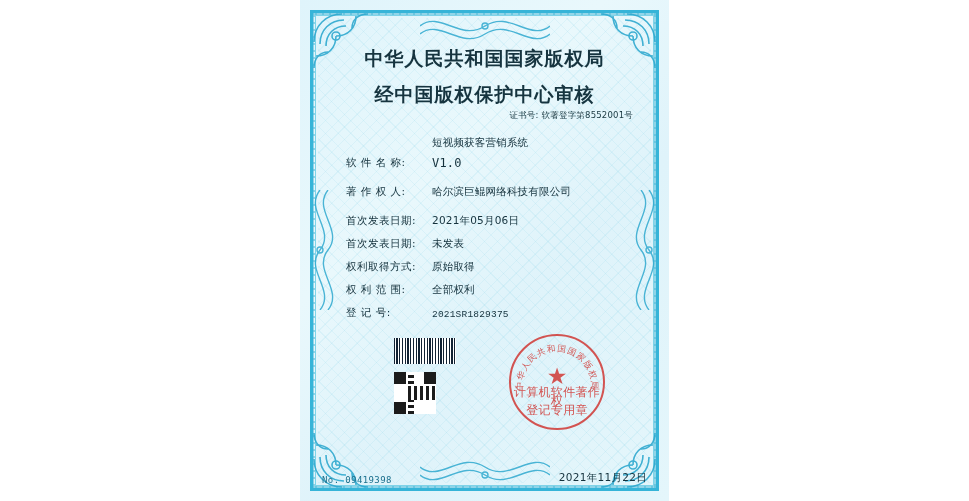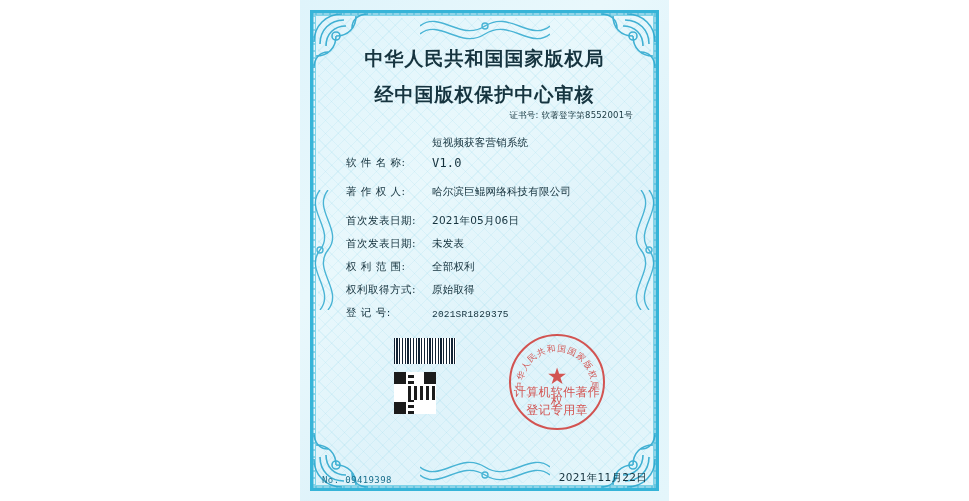--- a/index.html
+++ b/index.html
@@ -404,27 +404,27 @@
           <div class="field-label">首次发表日期:</div>
           <div class="field-value">2021年05月06日</div>
         </div>
 
         <div class="field-row">
           <div class="field-label">首次发表日期:</div>
           <div class="field-value">未发表</div>
         </div>
 
         <div class="field-row">
+          <div class="field-label">权利取得方式:</div>
+          <div class="field-value">原始取得</div>
+        </div>
+
+        <div class="field-row">
           <div class="field-label">权 利 范 围:</div>
           <div class="field-value">全部权利</div>
-        </div>
-
-        <div class="field-row">
-          <div class="field-label">权利取得方式:</div>
-          <div class="field-value">原始取得</div>
         </div>
 
         <div class="field-row">
           <div class="field-label">登 记 号:</div>
           <div class="field-value mono">2021SR1829375</div>
         </div>
 
       </div>
 
 

